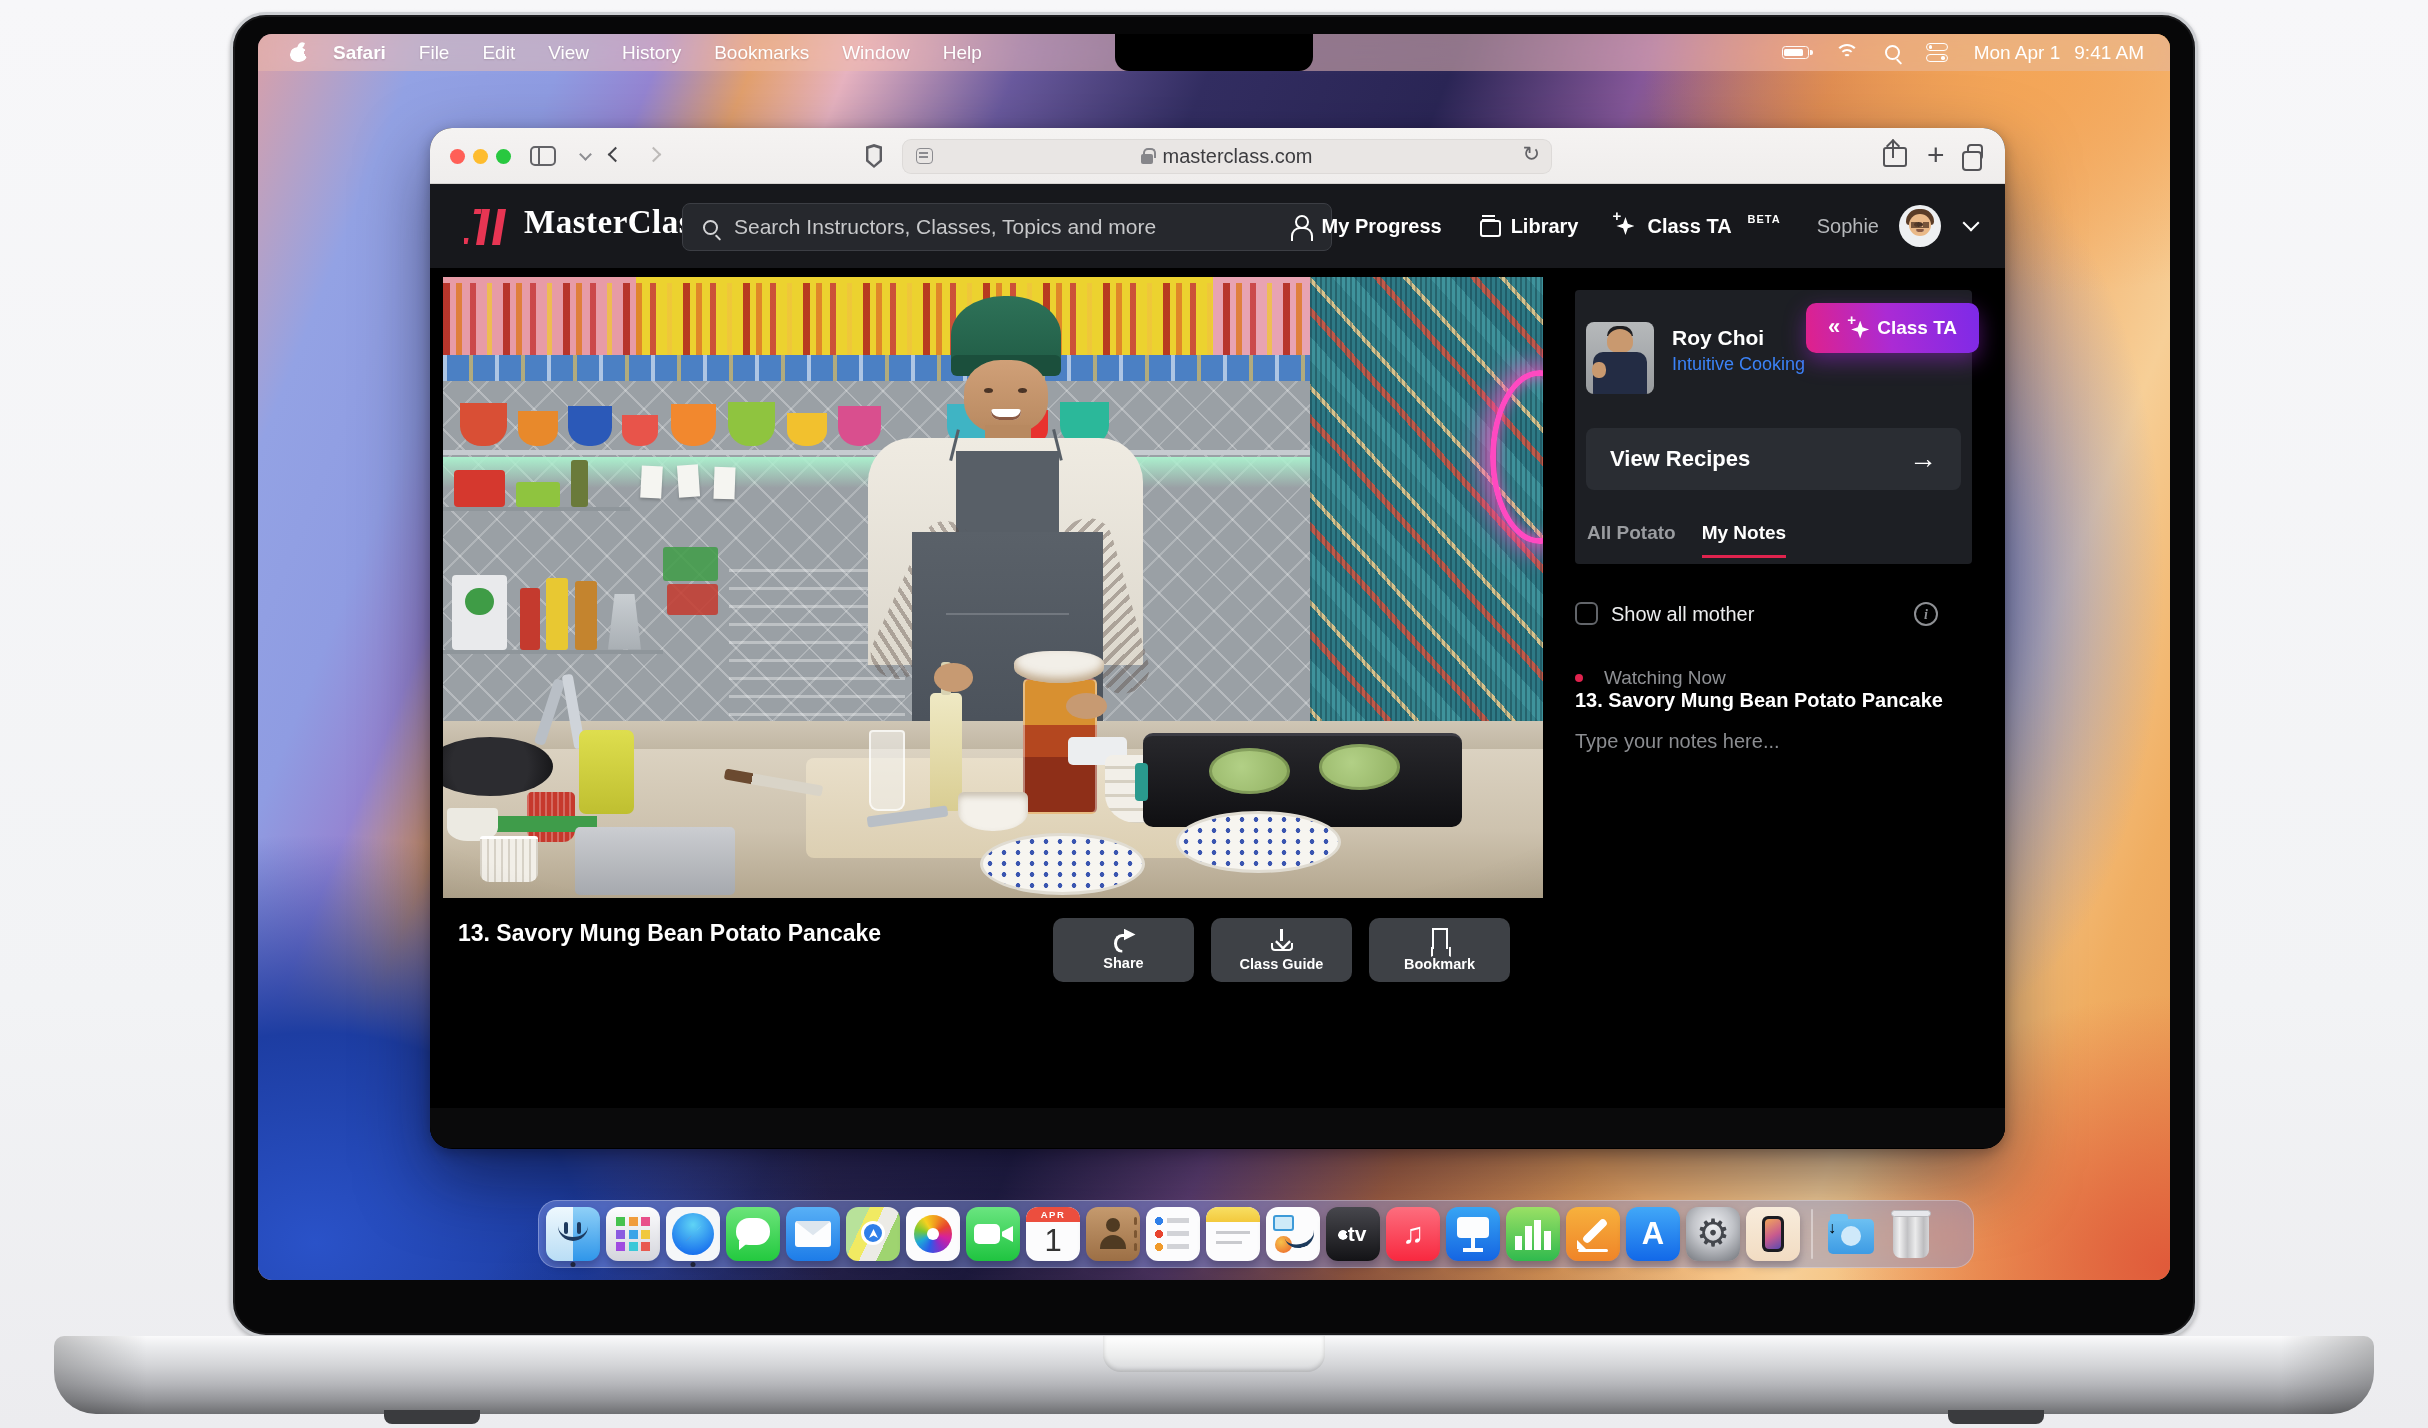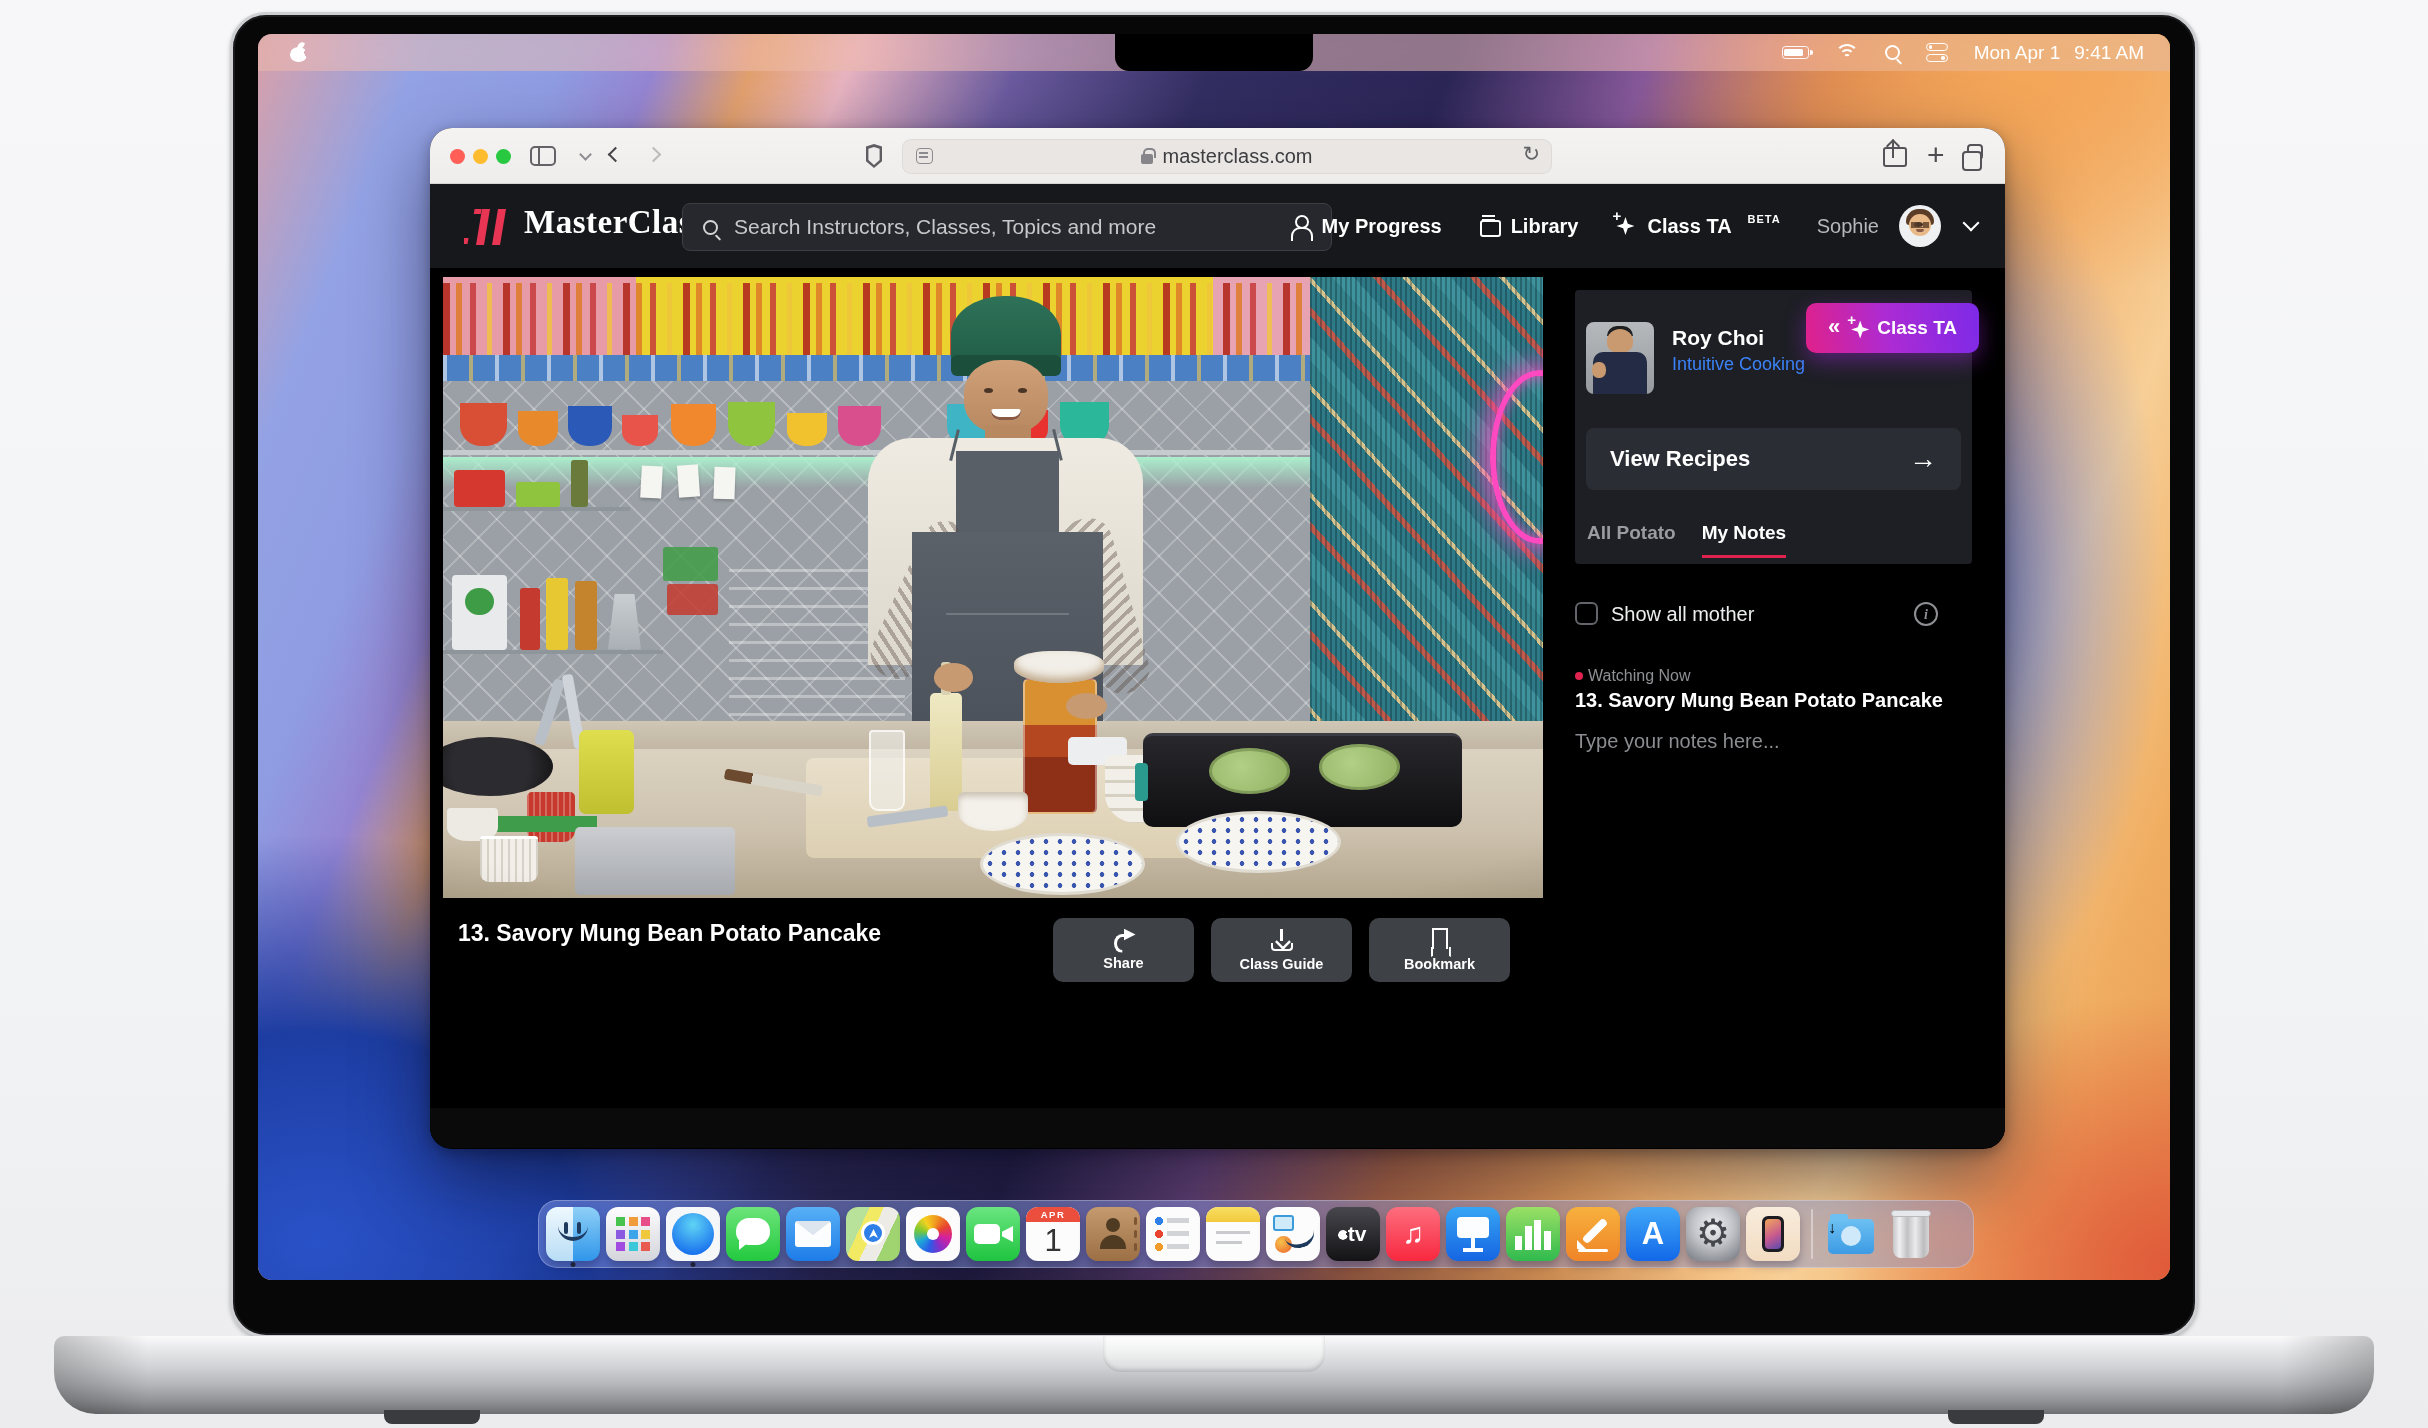--- a/index.html
+++ b/index.html
@@ -207,21 +207,21 @@
   .viewrecipes .txt{font-size:22px;font-weight:bold;text-align:right;}
   .viewrecipes .arr{margin-left:auto;font-size:28px;}
   .tabs{position:absolute;left:12px;top:232px;display:flex;gap:26px;font-size:19px;font-weight:bold;}
   .tab-all{color:#9a9ca0;} .tab-notes{color:#fff;position:relative;}
   .tab-notes::after{content:'';position:absolute;left:0;bottom:-14px;width:100%;height:3.4px;background:#e0234e;}
   
   .noterow{position:absolute;left:1145px;top:418px;width:397px;height:26px;}
   .checkbox{position:absolute;left:0;top:0;width:23px;height:23px;border:2.4px solid #62656a;border-radius:6px;background:transparent;}
   .showall{position:absolute;left:36px;top:1px;font-size:20px;color:#ecedee;}
   .infoic{position:absolute;right:34px;top:0;width:24px;height:24px;border:2.2px solid #8e9094;border-radius:50%;color:#8e9094;font-size:14px;font-weight:bold;text-align:center;line-height:21px;font-family:"Liberation Serif",serif;font-style:italic;}
-  .watching{position:absolute;left:1145px;top:483px;display:flex;align-items:center;gap:5px;font-size:16px;color:#8e9094;}
+  .watching{position:absolute;left:1145px;top:483px;display:flex;align-items:center;gap:21px;font-size:19px;color:#8e9094;}
   .wdot{width:8px;height:8px;border-radius:50%;background:#e0234e;}
   .note-lesson{position:absolute;left:1145px;top:505px;font-size:20px;font-weight:bold;color:#fff;}
   .note-ph{position:absolute;left:1145px;top:546px;font-size:20px;color:#8b8d91;}
   .pagefoot{position:absolute;left:0;bottom:0;width:100%;height:40px;background:#0a0a0b;}
 
   
   .dock{position:absolute;left:280px;top:1166px;width:1436px;height:68px;background:rgba(134,152,218,.5);backdrop-filter:blur(18px) saturate(1.4);border:1px solid rgba(255,255,255,.28);border-radius:19px;display:flex;align-items:center;gap:4px;padding:0 6px;z-index:5;}
   .ditem{position:relative;width:56px;height:56px;display:flex;align-items:center;justify-content:center;}
   .ditem.running::after{content:'';position:absolute;left:50%;bottom:-5px;transform:translateX(-50%);width:5px;height:5px;border-radius:50%;background:rgba(20,20,25,.75);}
   .dsep{width:2px;height:50px;background:rgba(255,255,255,.4);margin:0 6px;border-radius:1px;}
@@ -321,20 +321,30 @@
       <div class="wp wp-orangetr"></div>
       <div class="wp wp-redbr"></div>
       <div class="wp wp-darkbot"></div>
     </div>
 
     <div class="menubar">
       <span class="apple">
           <span class="body"></span>
           <span class="leaf"></span>
         </span>
+      <span id="menu-items" style="display:flex;">
+          <span class="mitem app">Safari</span>
+          <span class="mitem">File</span>
+          <span class="mitem">Edit</span>
+          <span class="mitem">View</span>
+          <span class="mitem">History</span>
+          <span class="mitem">Bookmarks</span>
+          <span class="mitem">Window</span>
+          <span class="mitem">Help</span>
+        </span>
       <span class="mb-right">
         <span class="batt"></span>
         <span class="wifi">
             <i class="a1"></i>
             <i class="a2"></i>
             <i class="a3"></i>
           </span>
         <span class="mag"></span>
         <span class="cc">
             <i class="t1"></i>

